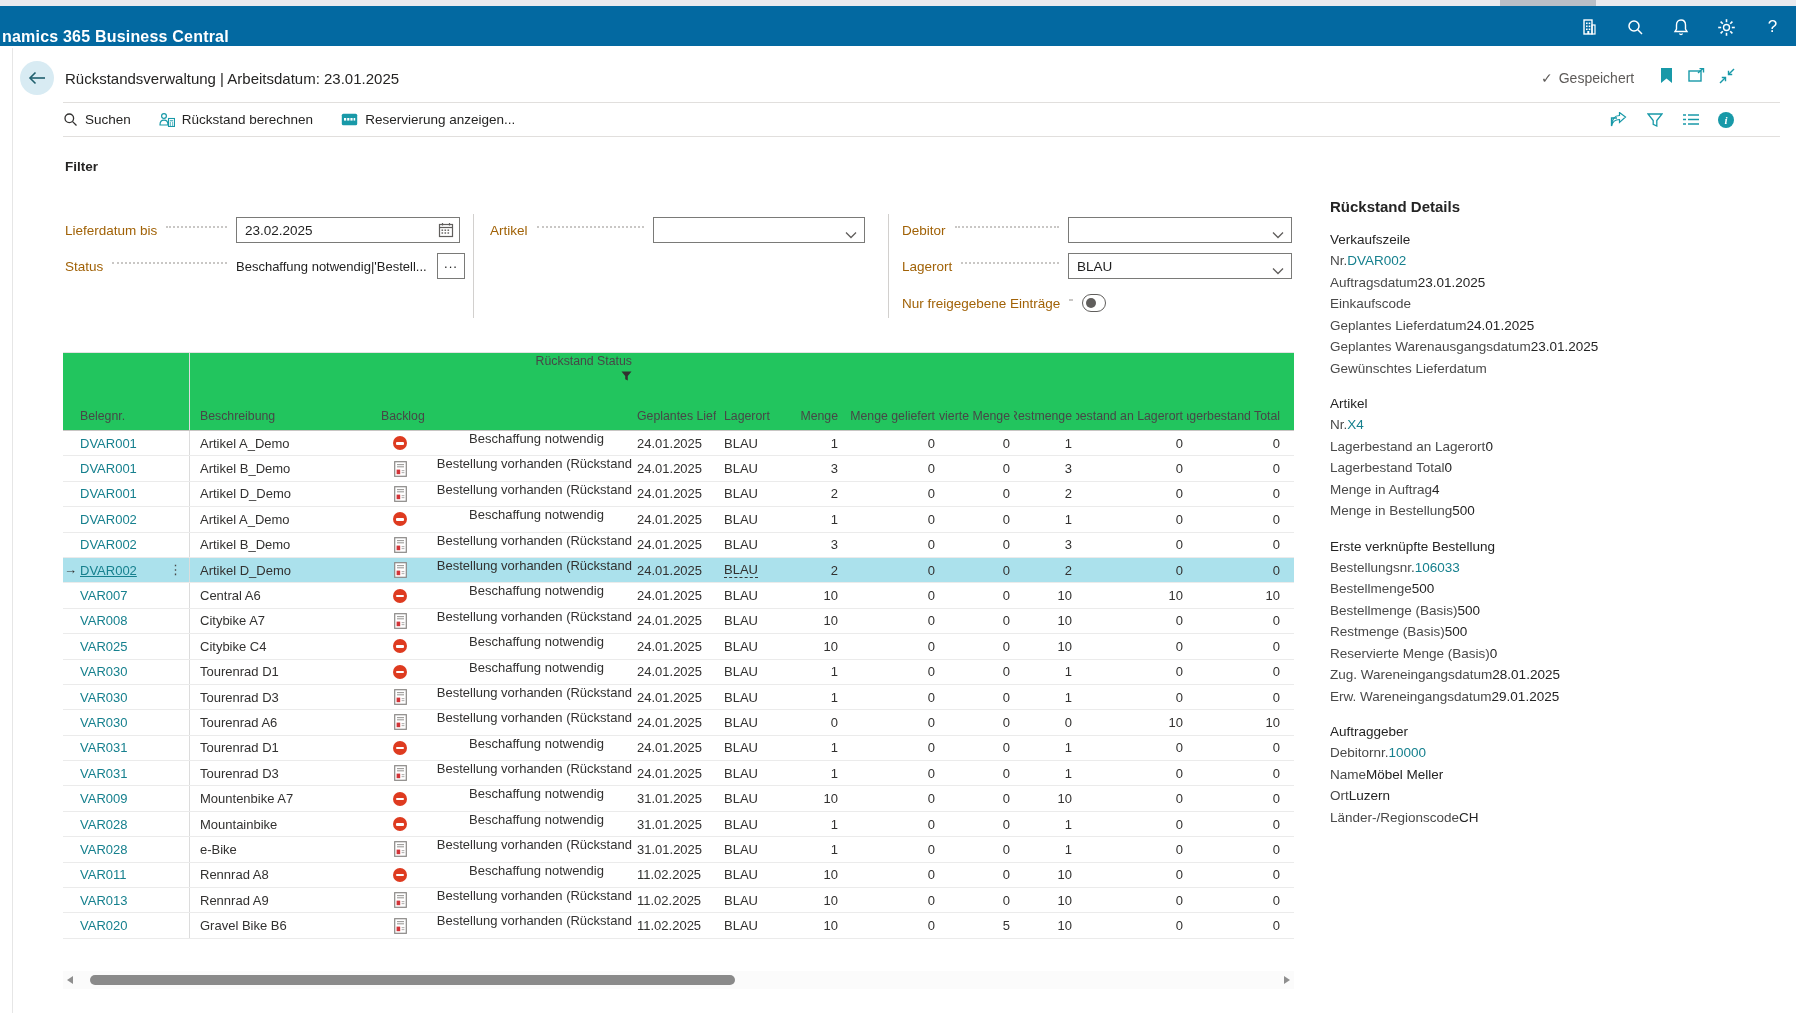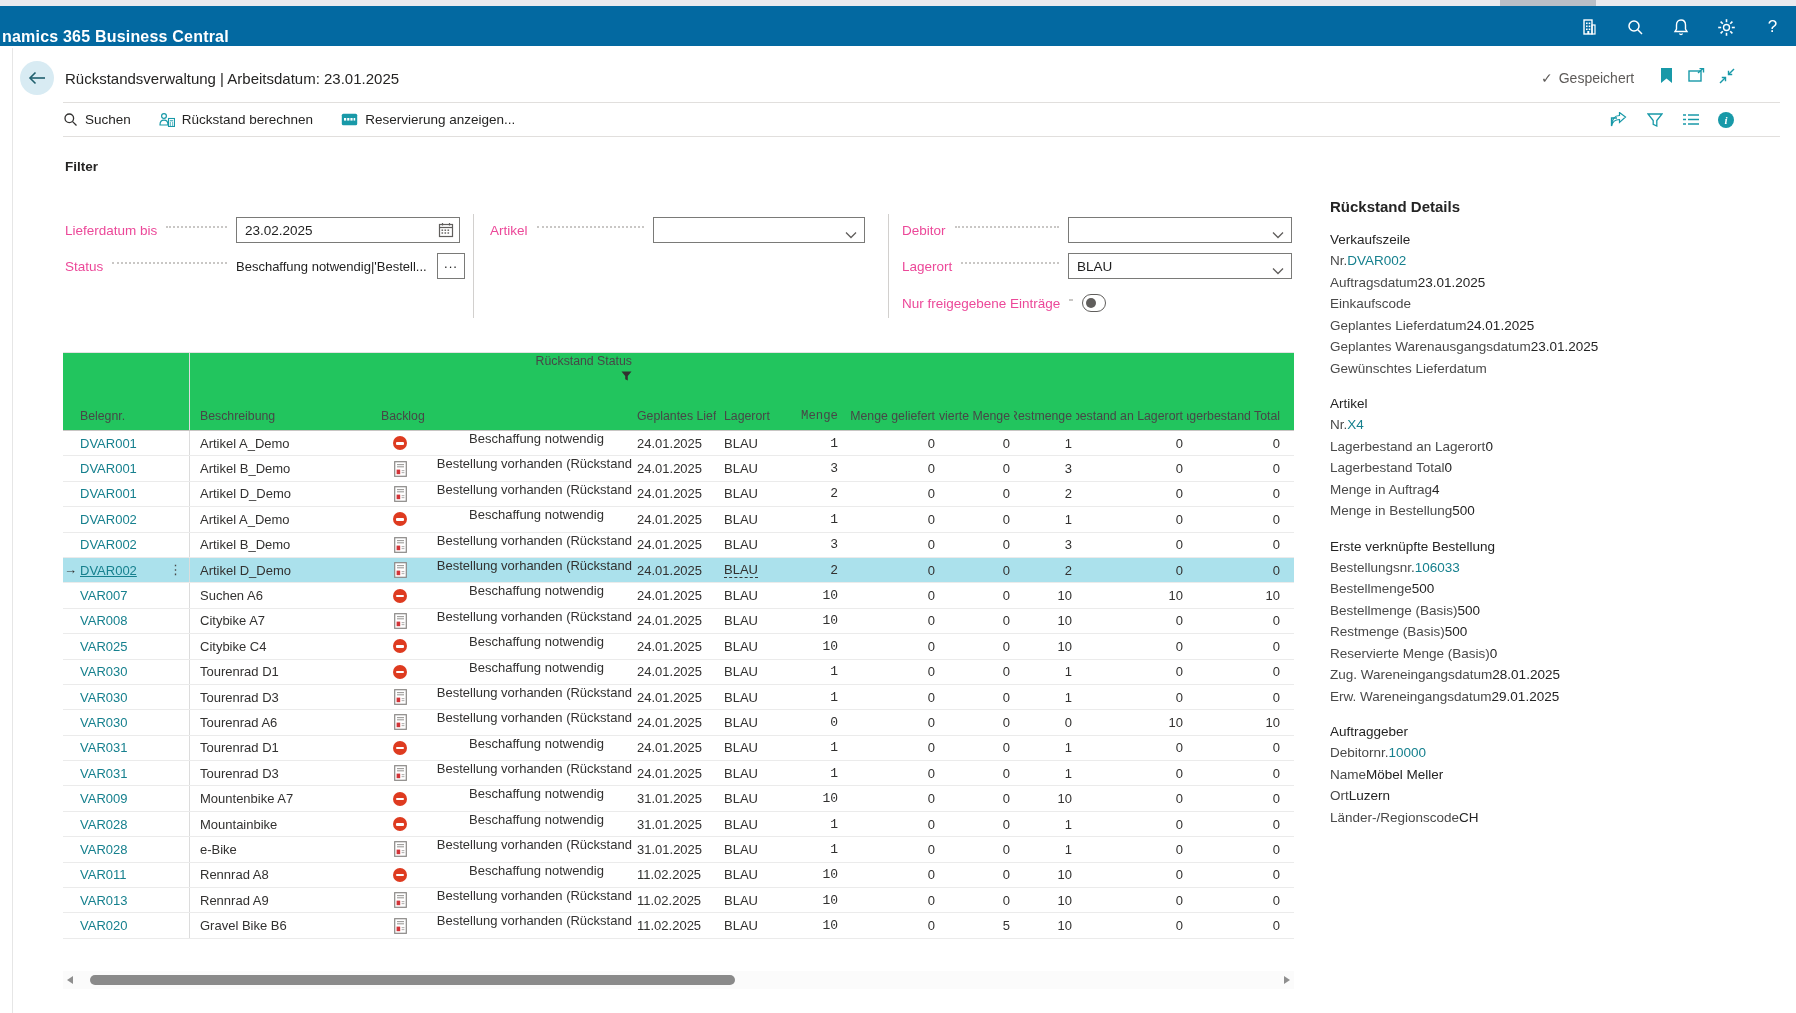--- a/index.html
+++ b/index.html
@@ -30,21 +30,21 @@
   
   .toolbar { position:absolute; top:102px; left:63px; width:1717px; height:35px; display:flex; align-items:center; gap:28px; border-top:1px solid #e1dfdd; border-bottom:1px solid #e1dfdd; }
   .tool-item { display:flex; align-items:center; gap:7px; font-size:13.5px; color:#252423; cursor:pointer; }
   .tool-item svg { display:block; }
   .toolbar-right { margin-left:auto; margin-right:46px; display:flex; gap:19px; align-items:center; }
   .tr-ic { width:17px; height:17px; color:var(--accent); display:flex; align-items:center; justify-content:center; }
   .info-circle { width:16px; height:16px; border-radius:50%; background:var(--accent); color:#fff; font-size:11px; font-weight:bold; display:flex; align-items:center; justify-content:center; font-family:"Liberation Serif", serif; font-style:italic; }
   
   .filter-label { position:absolute; left:65px; top:159px; font-size:13.5px; font-weight:bold; color:#252423; }
   .f-row { position:absolute; display:flex; align-items:center; height:28px; }
-  .f-lab { font-size:13.5px; color:#ec4899; white-space:nowrap; }
+  .f-lab { font-size:13.5px; color:#a16207; white-space:nowrap; }
   .leader { flex:1; border-bottom:2px dotted #c9c7c5; margin:0 9px; transform:translateY(-3px); min-width:4px; }
   .f-input { position:relative; height:26px; border:1px solid #7a7a78; background:#fff; display:flex; align-items:center; font-size:13.5px; color:#1f1f1f; padding:0 26px 0 8px; }
   .f-input .cal { position:absolute; right:5px; top:4px; }
   .f-input .chev { position:absolute; right:7px; top:9px; }
   .assist-btn { width:28px; height:26px; border:1px solid #7a7a78; background:#fff; margin-left:4px; display:flex; align-items:center; justify-content:center; font-size:13px; color:#252423; cursor:pointer; letter-spacing:1px; padding-bottom:6px; }
   .status-val { width:197px; font-size:13px; color:#1f1f1f; white-space:nowrap; overflow:hidden; }
   .v-divider { position:absolute; width:0; border-left:1px solid #d2d0ce; top:214px; height:104px; }
   
   .toggle { width:36px; height:18px; border:1px solid #605e5c; border-radius:10px; position:relative; background:#fff; cursor:pointer; }
   .toggle .knob { position:absolute; left:3px; top:3px; width:10px; height:10px; border-radius:50%; background:#605e5c; }
@@ -58,21 +58,21 @@
   .cell { overflow:hidden; white-space:nowrap; height:100%; display:flex; align-items:center; }
   .cell.r { justify-content:flex-end; }
   .cell.cicon { justify-content:center; }
   .c0 { width:127px; padding-left:17px; border-right:1px solid #dcdcdc; position:relative; }
   .c1 { width:185px; padding-left:10px; }
   .c2 { width:50px; }
   .th.c2 { padding-left:6px; }
   .c3 { width:207px; padding-left:16px;flex-direction:column; }
   .c4 { width:84px; padding-left:5px; }
   .c5 { width:54px; padding-left:8px; }
-  .c6 { width:72px; padding-right:4px;font-family:Liberation Mono, monospace; }
+  .c6 { width:72px; padding-right:4px; }
   .c7 { width:97px; padding-right:4px; }
   .c8 { width:75px; padding-right:4px; }
   .c9 { width:62px; padding-right:4px; }
   .c10 { width:111px; padding-right:4px; }
   .c11 { width:107px; padding-right:14px; }
   .doclink { color:var(--link); cursor:pointer; }
   .selected .doclink { text-decoration:underline; }
   .selected .lagerort-val { border-bottom:1px dashed #3a3a3a; }
   .row-arrow { position:absolute; left:1px; top:4px; font-size:13px; color:#323130; }
   .row-dots { position:absolute; left:106px; top:4px; color:#494949; font-size:13px; letter-spacing:0; cursor:pointer; }
@@ -532,21 +532,21 @@
         <div class="cell c7 r">0</div>
         <div class="cell c8 r">0</div>
         <div class="cell c9 r">2</div>
         <div class="cell c10 r">0</div>
         <div class="cell c11 r">0</div>
       </div>
       <div class="trow">
         <div class="cell c0">
           <span class="doclink">VAR007</span>
         </div>
-        <div class="cell c1">Suchen A6</div>
+        <div class="cell c1">Central A6</div>
         <div class="cell c2 cicon">
           <span class="icon-blocked"></span>
         </div>
         <div class="cell c3">Beschaffung notwendig</div>
         <div class="cell c4">24.01.2025</div>
         <div class="cell c5">
           <span class="lagerort-val">BLAU</span>
         </div>
         <div class="cell c6 r">10</div>
         <div class="cell c7 r">0</div>

